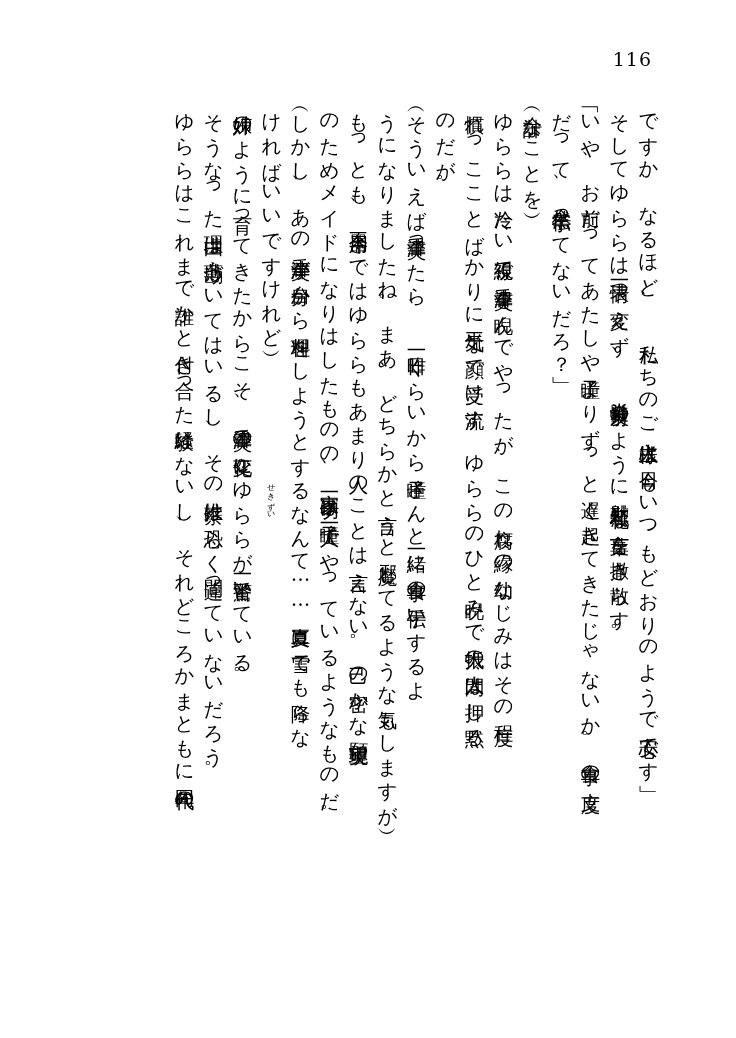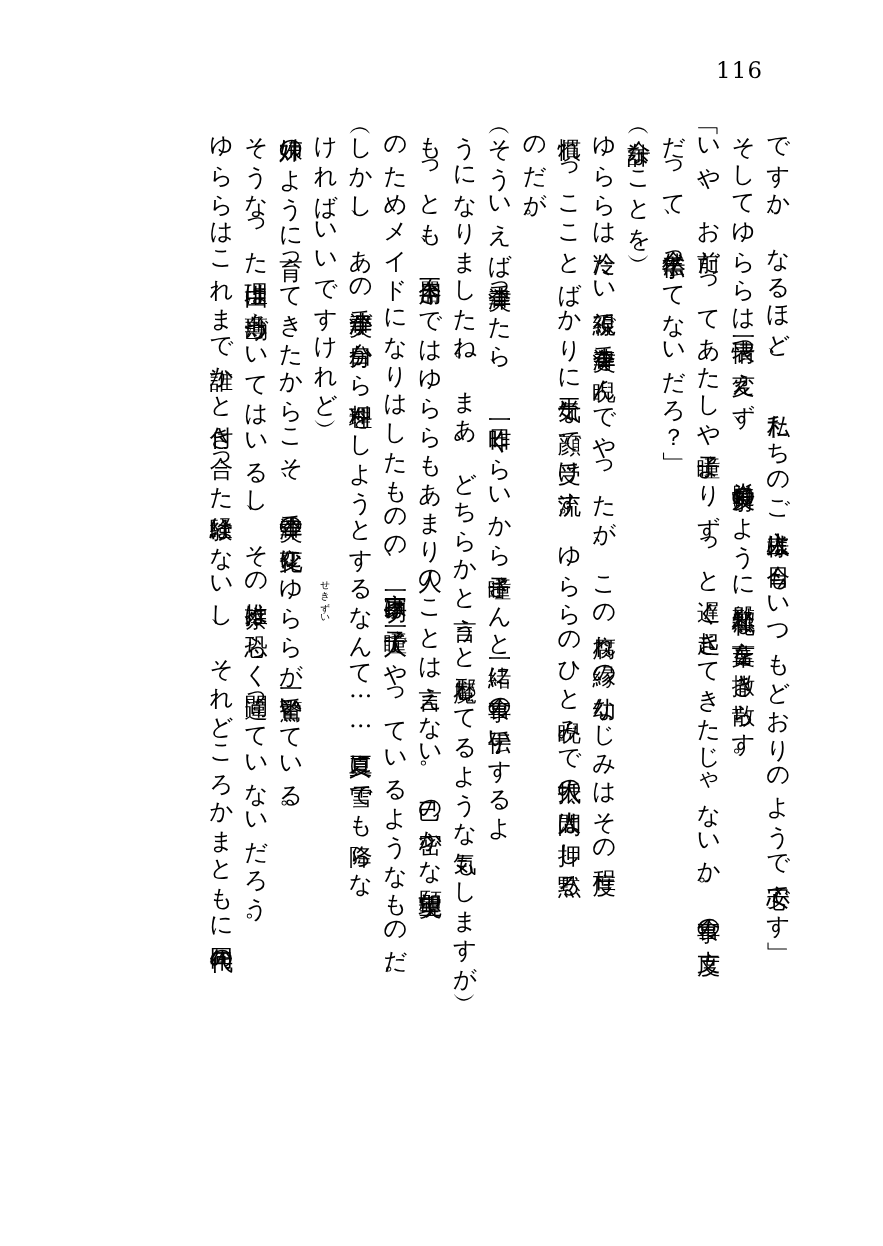--- a/index.html
+++ b/index.html
@@ -20,21 +20,21 @@
     position: relative;
     width: 736px;
     height: 1038px;
     box-sizing: border-box;
   }
 
   
   #page-number {
     position: absolute;
     top: 48px;
-    right: 100px;
+    right: 84px;
     font-size: 19px;
     letter-spacing: 1px;
     font-family: "DejaVu Serif", "Liberation Serif", serif;
   }
 
   
   #text-body {
     position: absolute;
     top: 100px;
     right: 78px;

